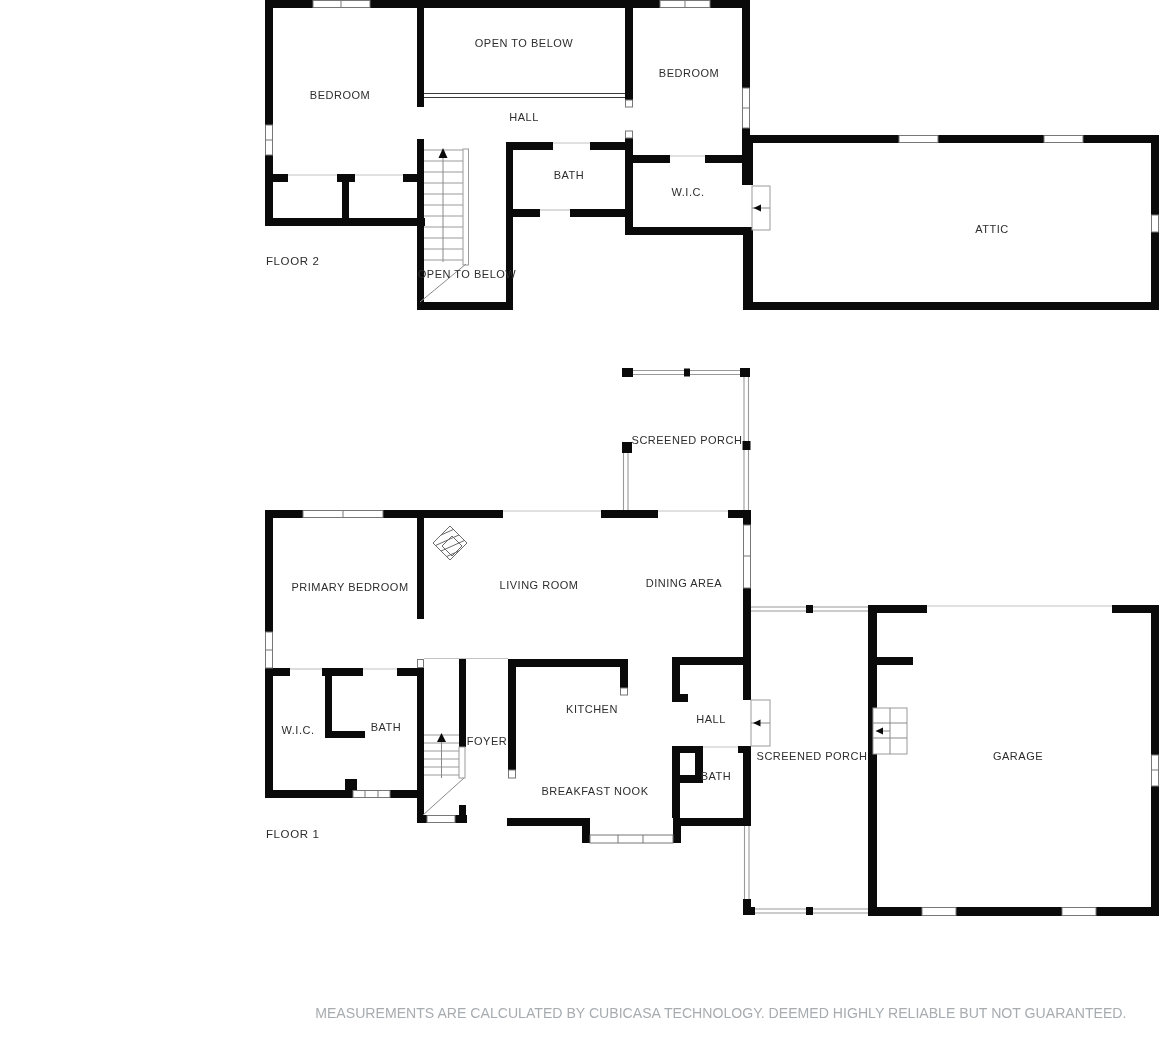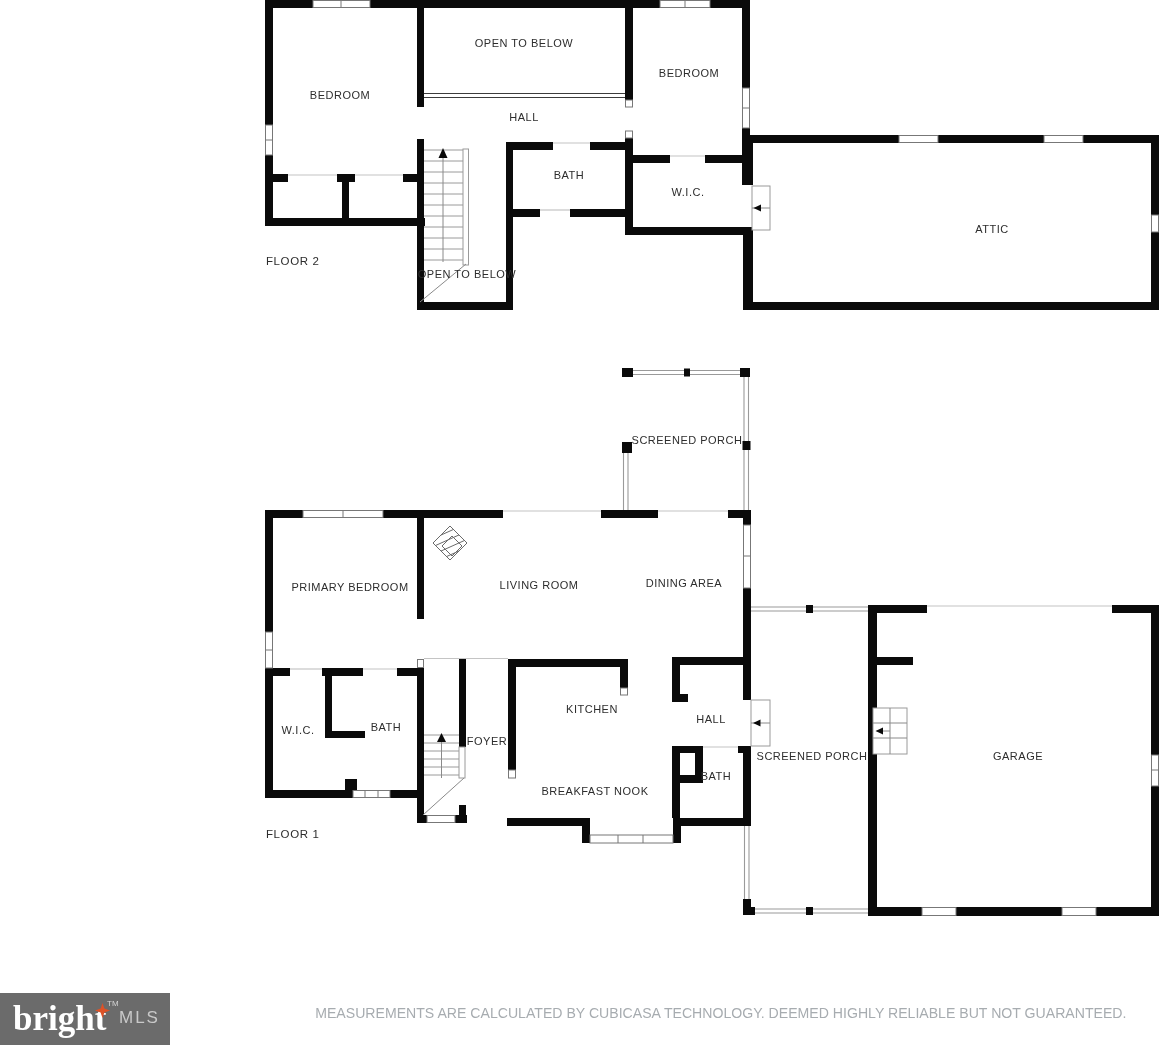--- a/index.html
+++ b/index.html
@@ -298,22 +298,14 @@
     <text class="room-label" x="592" y="713" text-anchor="middle">KITCHEN</text>
     <text class="room-label" x="711" y="723" text-anchor="middle">HALL</text>
     <text class="room-label" x="716" y="780" text-anchor="middle">BATH</text>
     <text class="room-label" x="595" y="795" text-anchor="middle">BREAKFAST NOOK</text>
     <text class="room-label" x="812" y="760" text-anchor="middle">SCREENED PORCH</text>
     <text class="room-label" x="1018" y="760" text-anchor="middle">GARAGE</text>
     <text class="floor-title" x="266" y="838">FLOOR 1</text>
   </g>
 </svg>
 
-  <div class="footer-bar">
-    <span class="brand">bright</span>
-    <svg class="star" viewBox="0 0 14 14">
-      <polygon points="7,0 8.8,5.2 14,7 8.8,8.8 7,14 5.2,8.8 0,7 5.2,5.2" fill="#dd5227"></polygon>
-    </svg>
-    <span class="brand-tm">TM</span>
-    <span class="brand-suffix">MLS</span>
-  </div>
   <div class="disclaimer">MEASUREMENTS ARE CALCULATED BY CUBICASA TECHNOLOGY. DEEMED HIGHLY RELIABLE BUT NOT GUARANTEED.</div>
 </div>
 
 </body></html>

